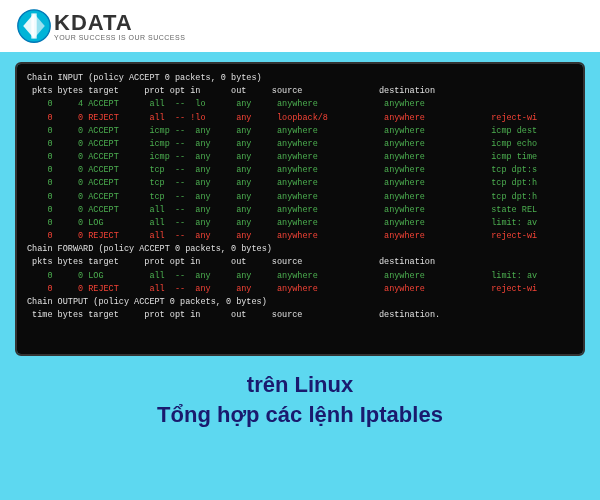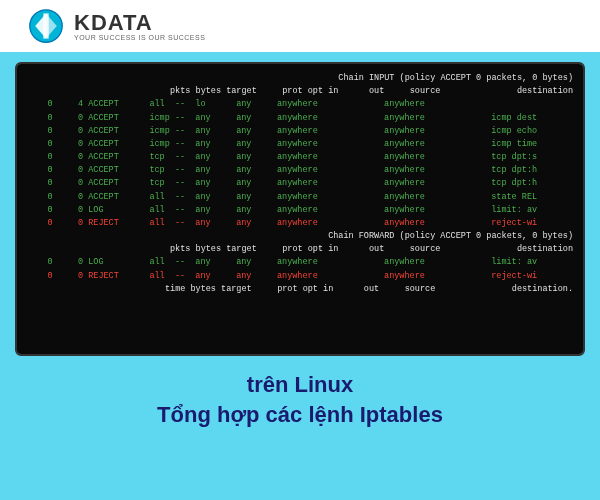--- a/index.html
+++ b/index.html
@@ -18,24 +18,24 @@
       background-color: #5dd8f0;
       display: flex;
       flex-direction: column;
       align-items: center;
     }
 
     
     .header {
       width: 100%;
       background-color: white;
-      padding: 8px 28px;
+      padding: 8px 16px;
       display: flex;
       align-items: center;
-      gap: 10px;
+      gap: 2px;
     }
 
     .logo-icon {
       width: 36px;
       height: 36px;
     }
 
     .logo-text {
       display: flex;
       flex-direction: column;
@@ -69,21 +69,21 @@
       background-color: #0a0a0a;
       color: #c8c8c8;
       font-family: 'Courier New', monospace;
       font-size: 8.5px;
       padding: 8px 10px;
       line-height: 1.55;
       min-height: 290px;
       overflow: hidden;
     }
 
-    .t-white { color: #e0e0e0; text-align: right; }
+    .t-white { color: #e0e0e0; }
     .t-green { color: #4caf50; }
     .t-red { color: #f44336; }
 
     .terminal-line {
       white-space: pre;
       display: block;
     }
 
     
     .page-title {
@@ -113,35 +113,37 @@
       <span class="logo-brand">KDATA</span>
       <span class="logo-tagline">YOUR SUCCESS IS OUR SUCCESS</span>
     </div>
   </div>
 
   <div class="terminal-wrapper">
     <div class="terminal" id="terminal-content">
     <span class="terminal-line t-white">Chain INPUT (policy ACCEPT 0 packets, 0 bytes)</span>
         <span class="terminal-line t-white"> pkts bytes target     prot opt in      out     source               destination</span>
         <span class="terminal-line t-green">    0     4 ACCEPT      all  --  lo      any     anywhere             anywhere</span>
+        <span class="terminal-line t-red">    0     0 REJECT      all  -- !lo      any     loopback/8           anywhere             reject-wi</span>
         <span class="terminal-line t-green">    0     0 ACCEPT      icmp --  any     any     anywhere             anywhere             icmp dest</span>
         <span class="terminal-line t-green">    0     0 ACCEPT      icmp --  any     any     anywhere             anywhere             icmp echo</span>
         <span class="terminal-line t-green">    0     0 ACCEPT      icmp --  any     any     anywhere             anywhere             icmp time</span>
         <span class="terminal-line t-green">    0     0 ACCEPT      tcp  --  any     any     anywhere             anywhere             tcp dpt:s</span>
         <span class="terminal-line t-green">    0     0 ACCEPT      tcp  --  any     any     anywhere             anywhere             tcp dpt:h</span>
         <span class="terminal-line t-green">    0     0 ACCEPT      tcp  --  any     any     anywhere             anywhere             tcp dpt:h</span>
         <span class="terminal-line t-green">    0     0 ACCEPT      all  --  any     any     anywhere             anywhere             state REL</span>
         <span class="terminal-line t-green">    0     0 LOG         all  --  any     any     anywhere             anywhere             limit: av</span>
         <span class="terminal-line t-red">    0     0 REJECT      all  --  any     any     anywhere             anywhere             reject-wi</span>
         <span class="terminal-line t-white"></span>
         <span class="terminal-line t-white">Chain FORWARD (policy ACCEPT 0 packets, 0 bytes)</span>
         <span class="terminal-line t-white"> pkts bytes target     prot opt in      out     source               destination</span>
         <span class="terminal-line t-green">    0     0 LOG         all  --  any     any     anywhere             anywhere             limit: av</span>
         <span class="terminal-line t-red">    0     0 REJECT      all  --  any     any     anywhere             anywhere             reject-wi</span>
         <span class="terminal-line t-white"></span>
+        <span class="terminal-line t-white">Chain OUTPUT (policy ACCEPT 0 packets, 0 bytes)</span>
         <span class="terminal-line t-white"> time bytes target     prot opt in      out     source               destination.</span>
       </div>
   </div>
 
   <div class="page-title">
     <div>trên Linux</div>
     <div>Tổng hợp các lệnh Iptables</div>
   </div>
 
 </div>

